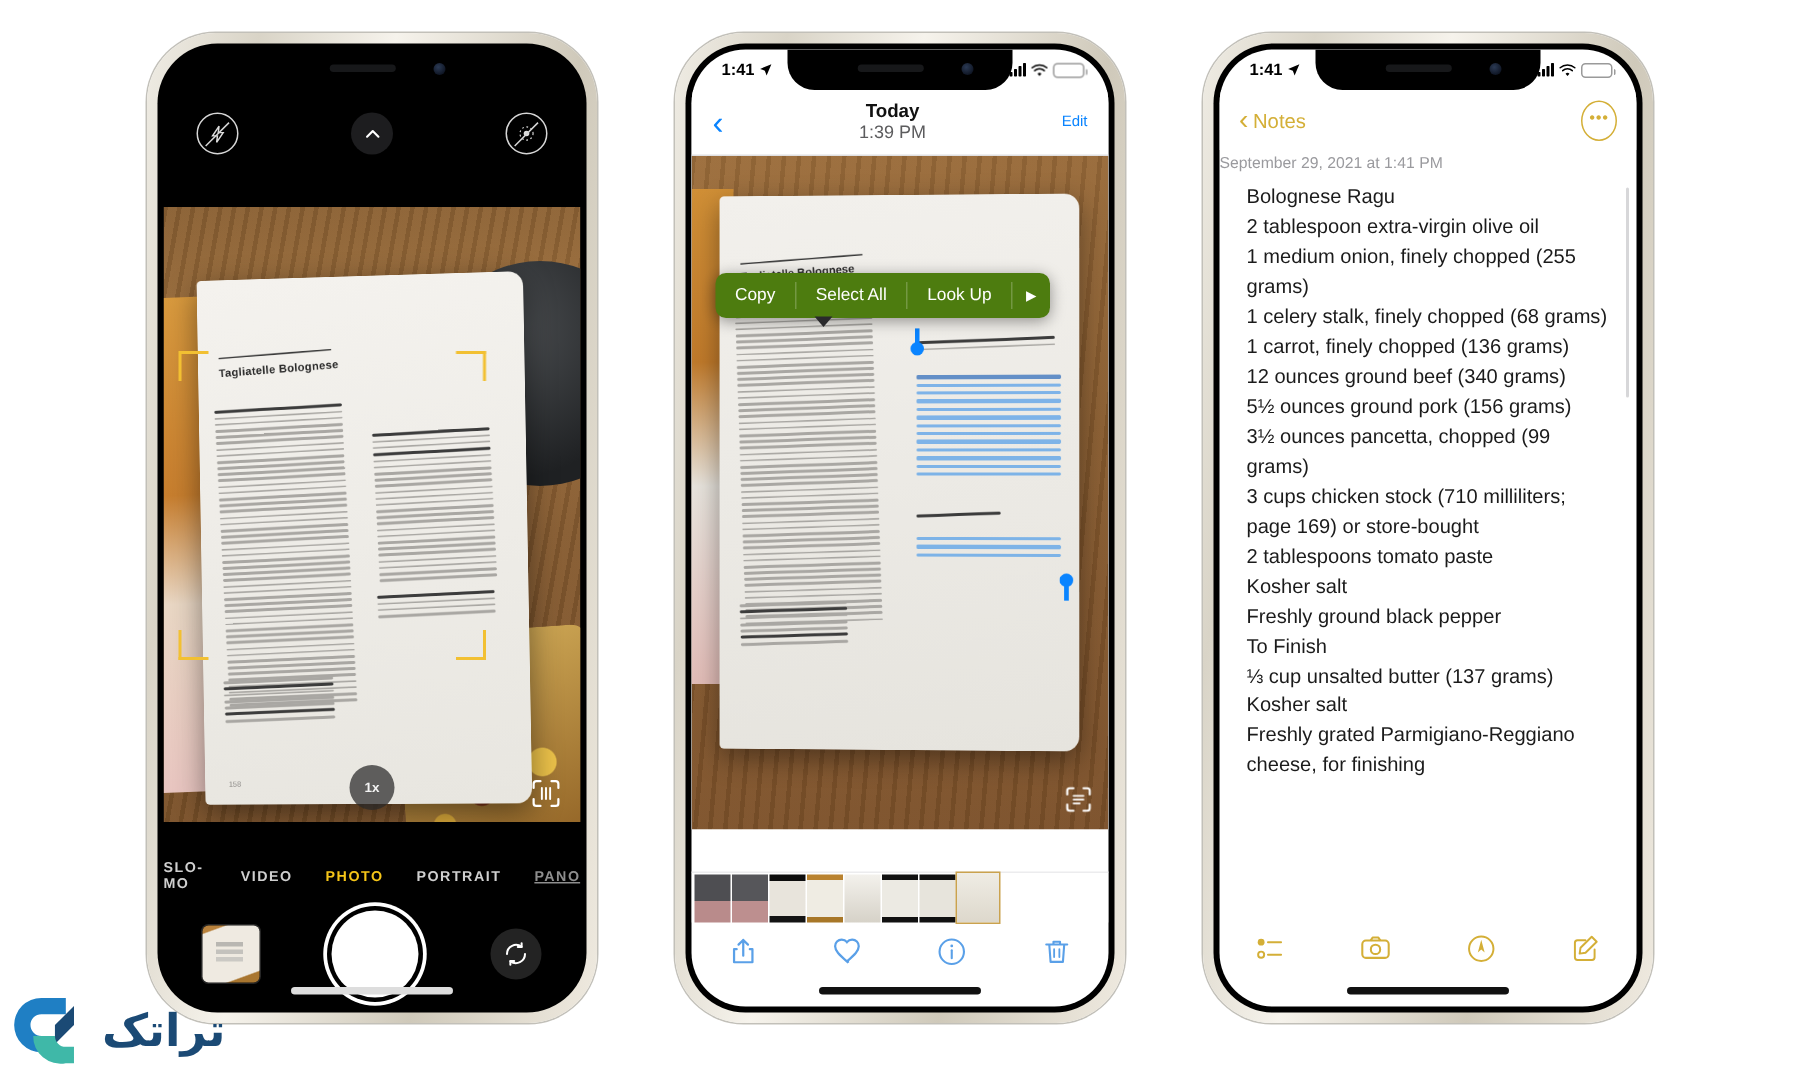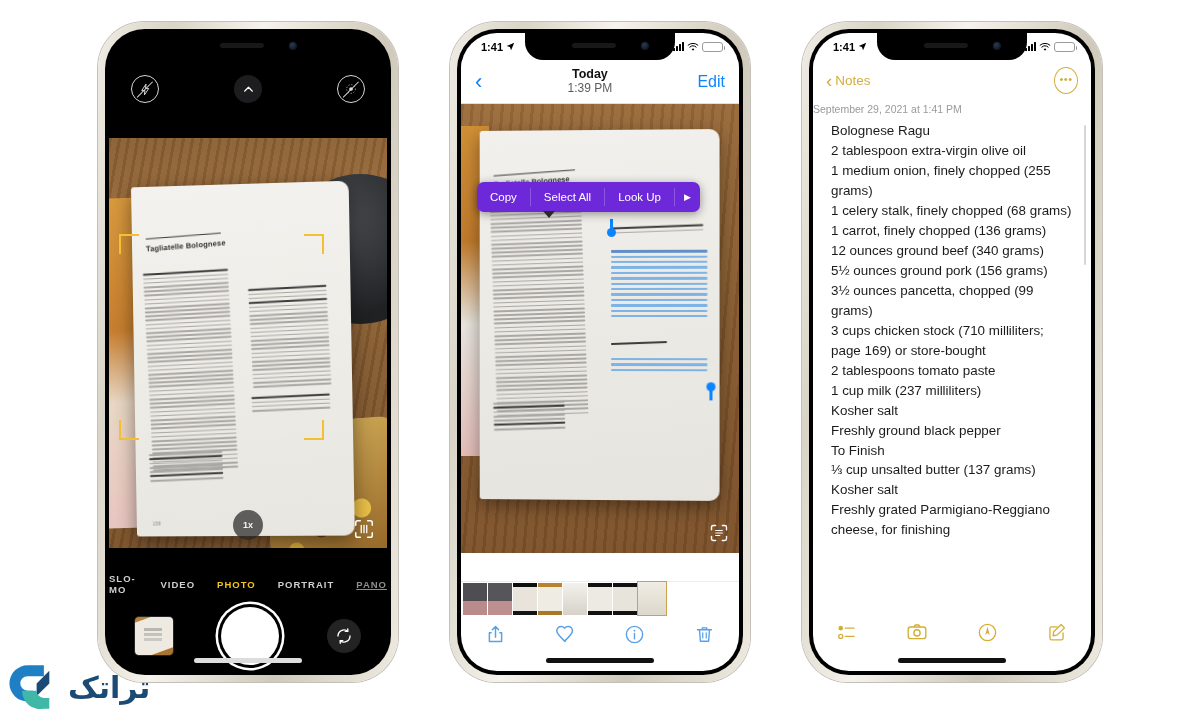--- a/index.html
+++ b/index.html
@@ -192,21 +192,21 @@
   .ph-nav{
     position:absolute;top:27px;left:0;right:0;height:44px;
     background:#fff;border-bottom:1px solid #e0e0e2;
     display:flex;align-items:center;justify-content:space-between;
     padding:0 14px;box-sizing:border-box;z-index:25;
   }
   .back-chev{color:#0a84ff;font-size:22px;line-height:1;font-weight:300;}
   .ph-title{text-align:center;line-height:1.15;}
   .ph-title .d{font-size:12.5px;font-weight:bold;color:#111;}
   .ph-title .t{font-size:12px;color:#5c5c5e;}
-  .ph-edit{color:#0a84ff;font-size:16px;}
+  .ph-edit{color:#0a84ff;font-size:10px;}
   .photo-area{
     position:absolute;left:0;right:0;top:71px;bottom:118px;
     background:#fff;overflow:hidden;
   }
   .p2-wood{position:absolute;inset:0;background:linear-gradient(170deg,#9c6d3b,#8a5d30 45%,#7b5029);}
   .p2-wood:before{content:"";position:absolute;inset:0;background:repeating-linear-gradient(95deg,rgba(0,0,0,.08) 0 3px,rgba(255,255,255,.03) 3px 10px);}
   .p2-left{position:absolute;left:0;top:22px;width:28px;height:330px;background:linear-gradient(180deg,#d08f36,#c07a2b 35%,#e8e4dd 60%,#e3bdb8 100%);}
   .p2-book{
     position:absolute;left:18px;top:26px;width:240px;height:370px;
     background:linear-gradient(175deg,#f2f0ec,#e6e4de);
@@ -218,21 +218,21 @@
   .hl{display:block;height:2.4px;background:#6aa9e8;margin-bottom:3px;border-radius:1px;opacity:.85;}
   .hl-wrap{position:absolute;left:132px;top:120px;width:96px;}
   .hl-wrap2{position:absolute;left:132px;top:228px;width:96px;}
   .selp{position:absolute;width:9px;height:9px;border-radius:50%;background:#0a84ff;}
   .selp.a{left:128px;top:98px;}
   .selp.b{left:227px;top:252px;}
   .selp:before{content:"";position:absolute;left:3.2px;top:-9px;width:2.4px;height:10px;background:#0a84ff;}
   .selp.b:before{top:8px;}
   .ctxmenu{
     position:absolute;left:16px;top:78px;height:30px;
-    background:#6d28d9;border-radius:7px;display:flex;align-items:stretch;
+    background:#4d7c0f;border-radius:7px;display:flex;align-items:stretch;
     color:#fff;font-size:11.5px;z-index:30;box-shadow:0 2px 10px rgba(0,0,0,.4);
   }
   .ctxmenu > div{padding:0 13px;display:flex;align-items:center;}
   .ctxmenu .sep{padding:0;width:1px;background:rgba(255,255,255,.22);margin:6px 0;}
   .ctxmenu .arrow{padding:0 9px;font-size:9px;}
   .ctx-tail{
     position:absolute;left:82px;top:107px;width:0;height:0;z-index:30;
     border-left:6px solid transparent;border-right:6px solid transparent;
     border-top:7px solid #2a2a2c;
   }
@@ -716,21 +716,20 @@
           <p>Bolognese Ragu</p>
           <p>2 tablespoon extra-virgin olive oil</p>
           <p>1 medium onion, finely chopped (255 grams)</p>
           <p>1 celery stalk, finely chopped (68 grams)</p>
           <p>1 carrot, finely chopped (136 grams)</p>
           <p>12 ounces ground beef (340 grams)</p>
           <p>5½ ounces ground pork (156 grams)</p>
           <p>3½ ounces pancetta, chopped (99 grams)</p>
           <p>3 cups chicken stock (710 milliliters; page 169) or store-bought</p>
           <p>2 tablespoons tomato paste</p>
-          <p>1 cup milk (237 milliliters)</p>
           <p>Kosher salt</p>
           <p>Freshly ground black pepper</p>
           <p>To Finish</p>
           <p>⅓ cup unsalted butter (137 grams)</p>
           <p>Kosher salt</p>
           <p>Freshly grated Parmigiano-Reggiano cheese, for finishing</p>
         </div>
 
         <div class="nt-scroll"></div>
 

